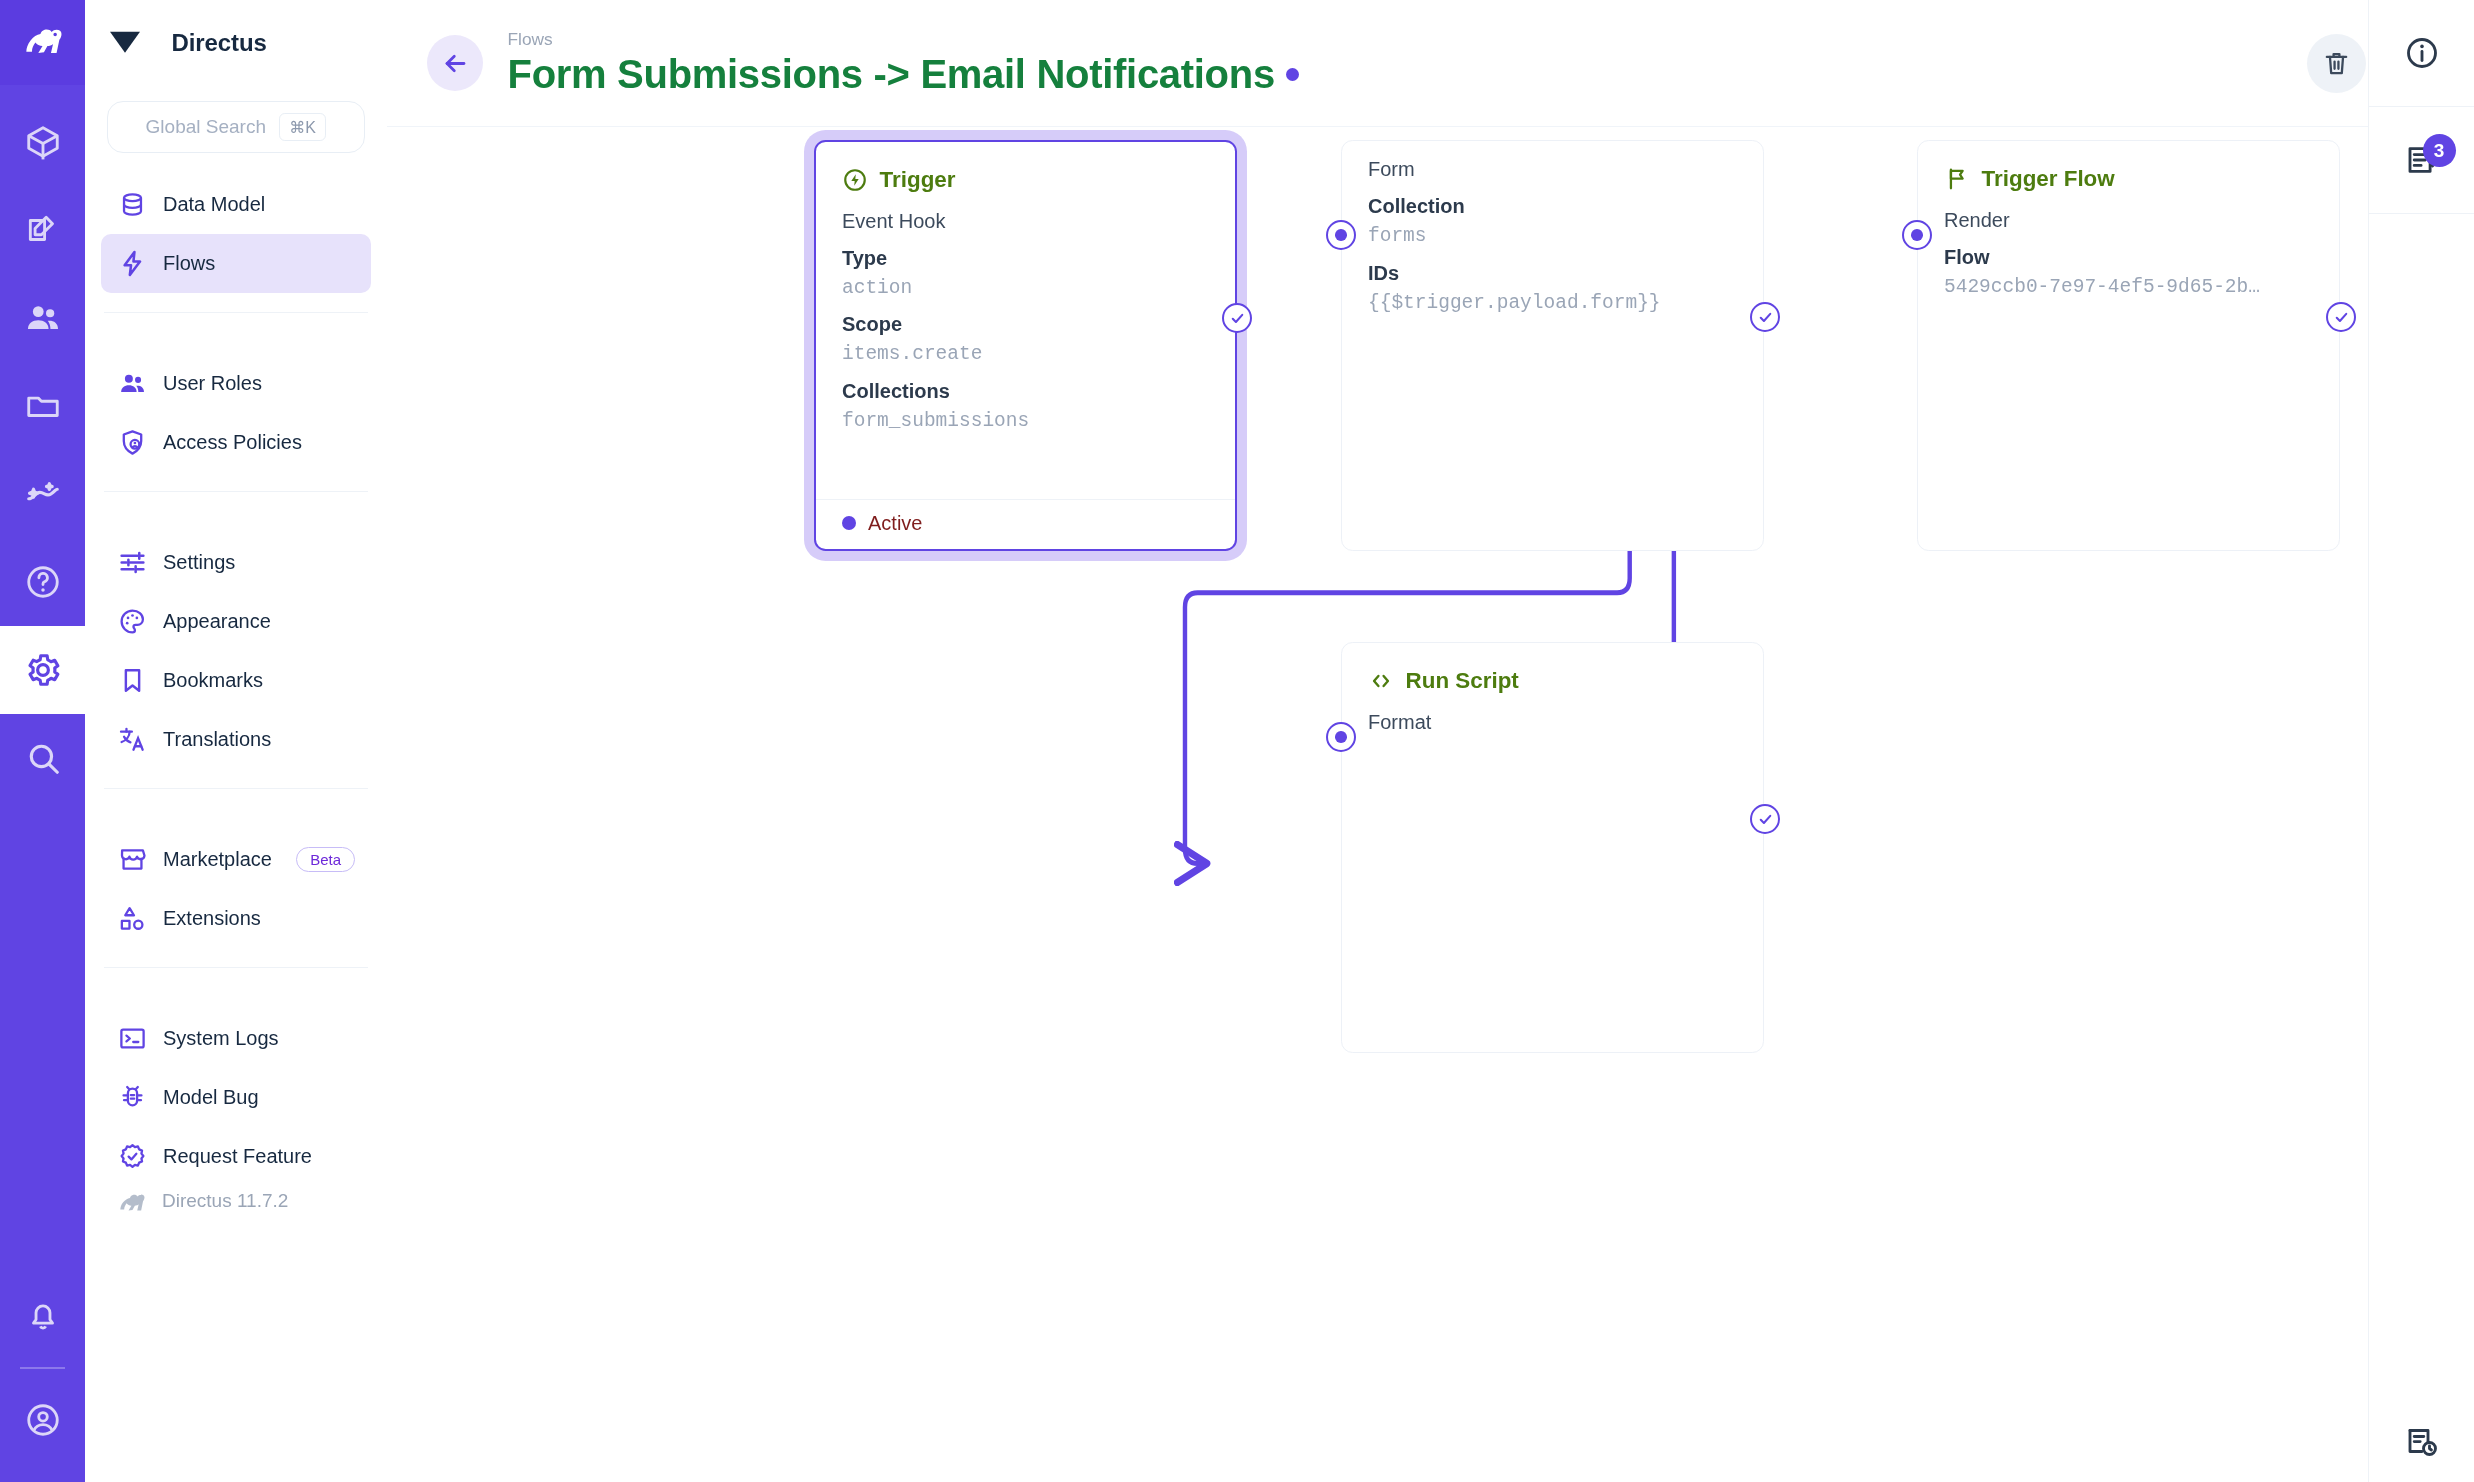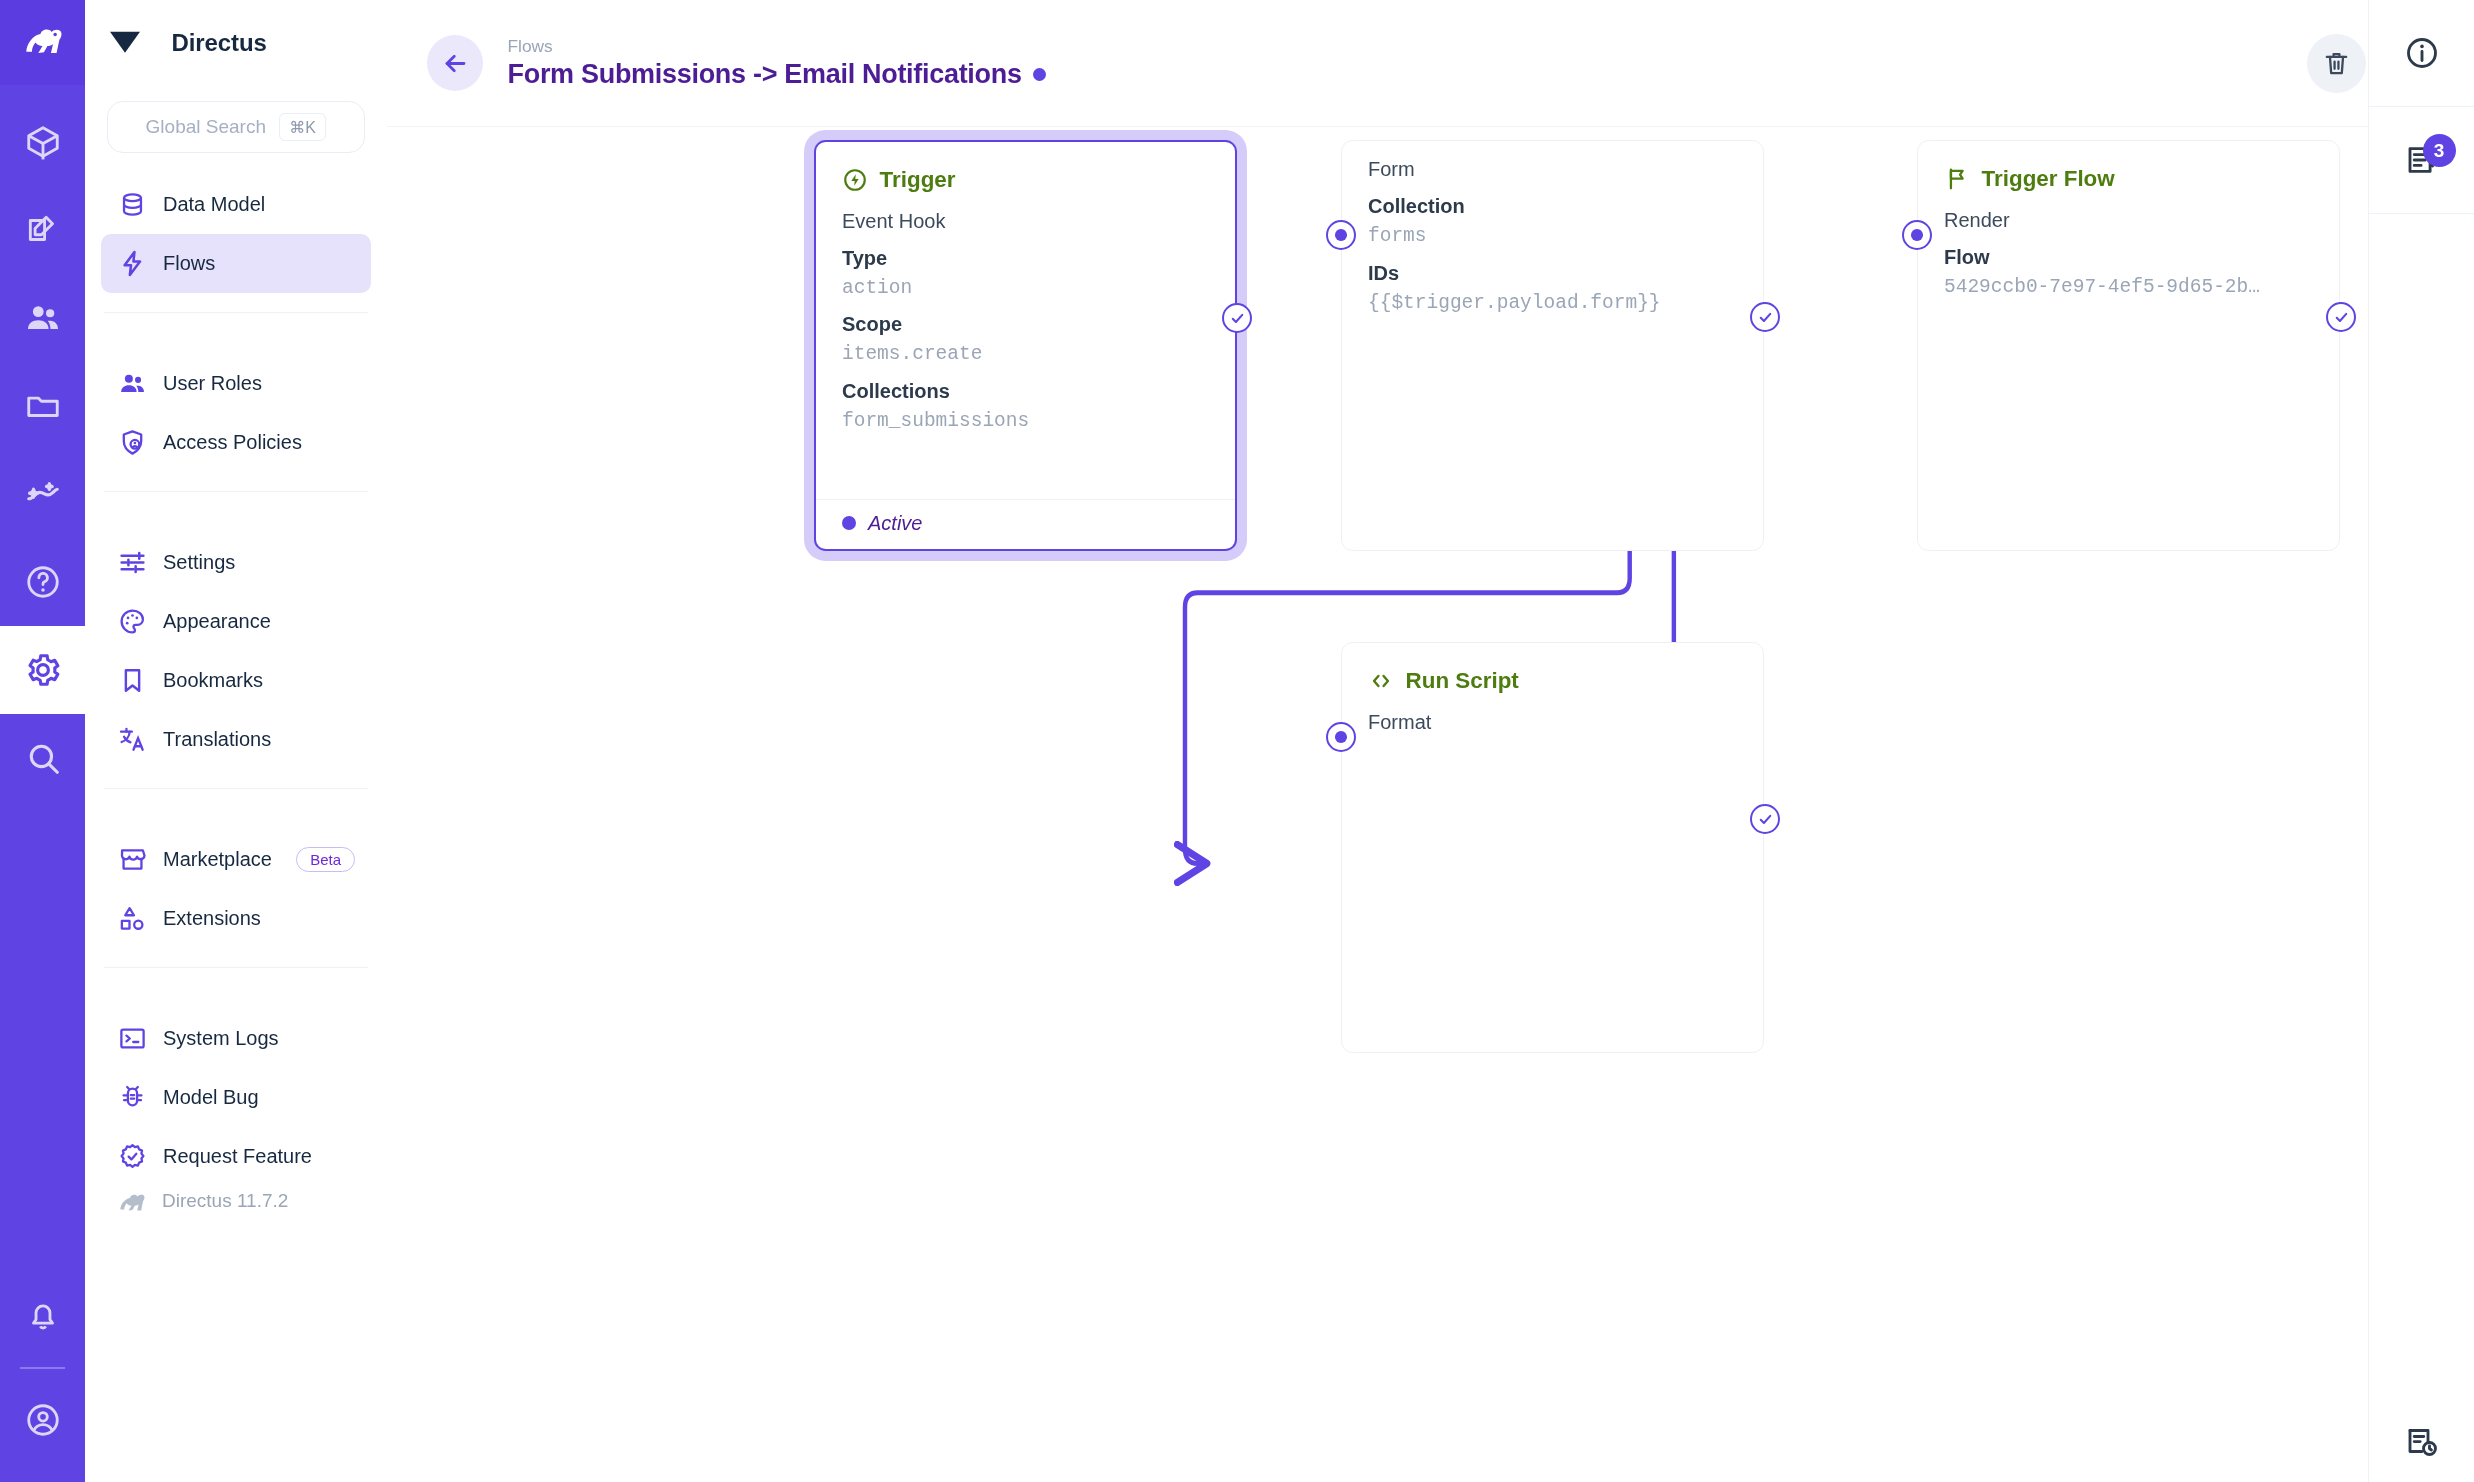--- a/index.html
+++ b/index.html
@@ -85,21 +85,21 @@
   }
   .back-btn {
     width: 56px; height: 56px; border-radius: 50%; background: #ece8fb;
     display: flex; align-items: center; justify-content: center; color: #6044e3;
     flex: 0 0 56px;
   }
   .back-btn svg { width: 29px; height: 29px; }
   .title-block { margin-left: 24.5px; }
   .crumb { font-size: 17.3px; color: #9aa5b6; margin-bottom: 2.9px; }
   .title-row { display: flex; align-items: center; gap: 11.6px; }
-  .page-title { font-size: 27px; font-weight: 700; color: #4c1d95; letter-spacing: -0.3px; }
+  .page-title { font-size: 40px; font-weight: 700; color: #15803d; letter-spacing: -0.3px; }
   .title-dot { width: 13px; height: 13px; border-radius: 50%; background: #6044e3; }
   .top-actions { margin-left: auto; display: flex; align-items: center; gap: 20px; }
   .round-btn {
     width: 59px; height: 59px; border-radius: 50%;
     display: flex; align-items: center; justify-content: center;
   }
   .round-btn.grey { background: #eef2f7; color: #3c4a5c; }
   .round-btn.outline { border: 2.2px solid #6044e3; color: #6044e3; background: #ffffff; }
   .round-btn svg { width: 29px; height: 29px; }
 
@@ -124,21 +124,21 @@
   .row-val {
     font-family: "Liberation Mono", monospace; font-size: 19.5px; color: #9aa5b6;
     line-height: 1.45; white-space: nowrap; overflow: hidden;
   }
   .node-footer {
     position: absolute; left: 0; right: 0; bottom: 0;
     border-top: 1.4px solid #eef2f7; padding: 11.6px 26px 14.4px 26px;
     display: flex; align-items: center; gap: 11.6px;
   }
   .status-dot { width: 14.4px; height: 14.4px; border-radius: 50%; background: #6044e3; }
-  .status-text { font-size: 20px; color: #4c1d95; font-style: italic; }
+  .status-text { font-size: 20px; color: #7f1d1d; }
 
   
   .port { position: absolute; display:flex; align-items:center; justify-content:center; }
   .port-in {
     width: 30px; height: 30px; border-radius: 50%;
     border: 2.9px solid #6044e3; background: #ffffff;
   }
   .port-in::after { content:""; width: 11.6px; height: 11.6px; border-radius: 50%; background:#6044e3; }
   .port-out {
     width: 30px; height: 30px; border-radius: 50%;

